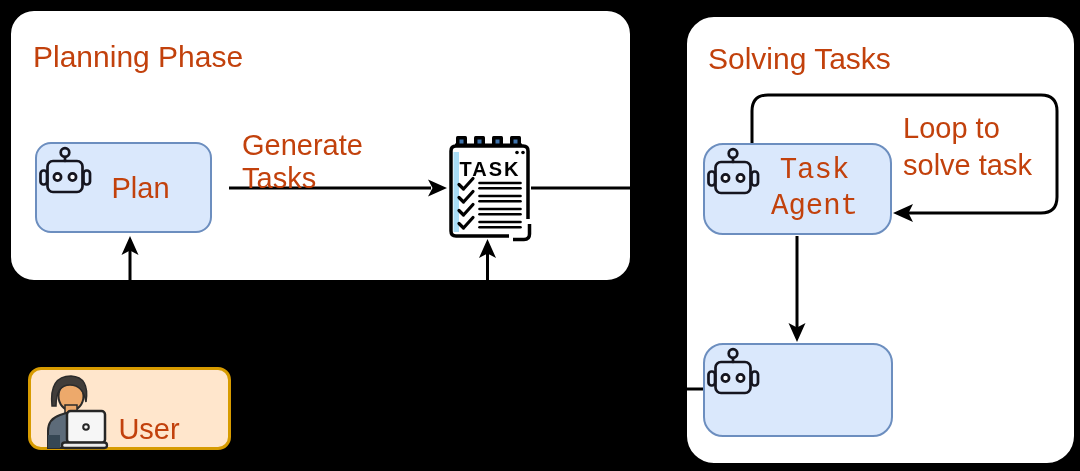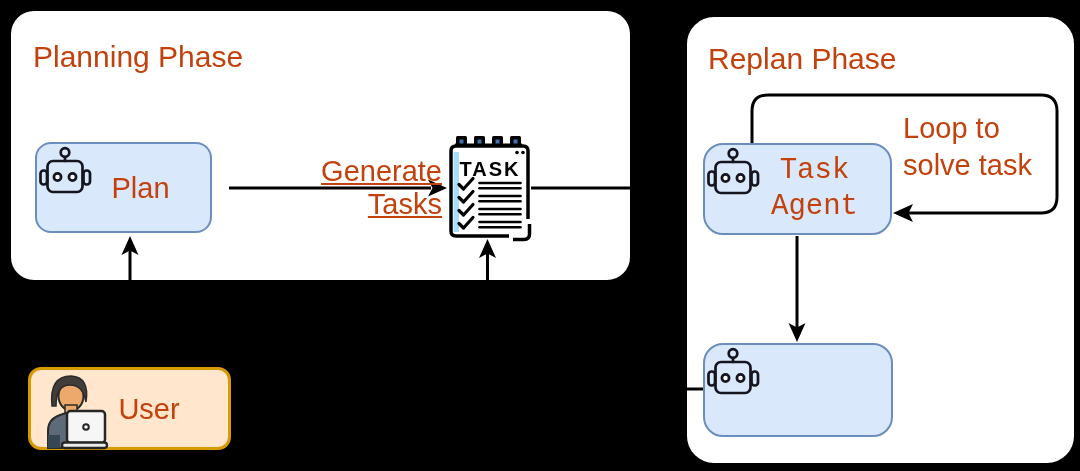--- a/index.html
+++ b/index.html
@@ -21,41 +21,41 @@
     display:flex;align-items:center;justify-content:center;
   }
   .agent{
     background:#dae8fc;border:2.5px solid #6c8ebf;border-radius:16px;padding-left:34px;
   }
   .agent.plan{left:35px;top:142px;width:177px;height:91px;}
   .agent.task-agent{left:703px;top:143px;width:189px;height:92px;border-radius:20px;}
   .agent.replan{left:703px;top:343px;width:190px;height:94px;border-radius:20px;}
   .user-node{
     left:28px;top:367px;width:203px;height:83px;
-    background:#ffe6cc;border:3.5px solid #d79b00;border-radius:13px;padding-left:39px;
+    background:#ffe6cc;border:3.5px solid #d79b00;border-radius:13px;padding-left:39px;align-items:flex-end;
   }
   .node-label{font-size:29px;line-height:36px;text-align:center;}
   .agent.task-agent .node-label{width:110px;font-family:Liberation Mono, monospace;}
   .robot-icon,.person-icon{position:absolute;left:2px;top:2px;}
   .person-icon{left:6px;top:2px;}
   .float-label{position:absolute;font-size:29px;z-index:3;}
-  .gen-tasks{left:242px;top:155px;width:200px;text-align:right;text-decoration:underline;}
+  .gen-tasks{left:242px;top:129px;width:200px;text-align:left;}
   .exec{left:545px;top:149px;width:87px;text-align:right;}
   .loop{left:903px;top:110px;width:160px;line-height:37px;}
 </style>
 </head>
 <body>
 
 <div class="canvas">
 
   <div class="phase planning"></div>
   <div class="phase solving"></div>
 
   <div class="phase-title planning">Planning Phase</div>
-  <div class="phase-title solving">Replan Phase</div>
+  <div class="phase-title solving">Solving Tasks</div>
 
   <svg class="overlay" width="1080" height="471" viewBox="0 0 1080 471">
 
     <g>
       <line x1="229" y1="188" x2="431" y2="188" stroke="#000" stroke-width="3"></line>
       <polygon points="447,188 428,179.5 432.5,188 428,196.5" fill="#000"></polygon>
     </g>
 
     <g>
       <line x1="130" y1="281" x2="130" y2="249" stroke="#000" stroke-width="3"></line>

